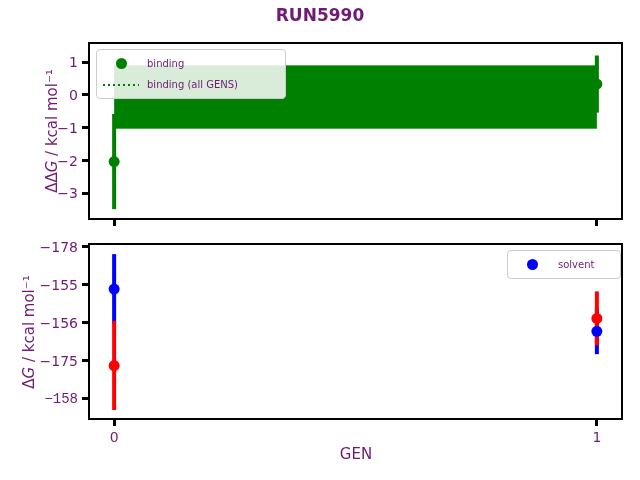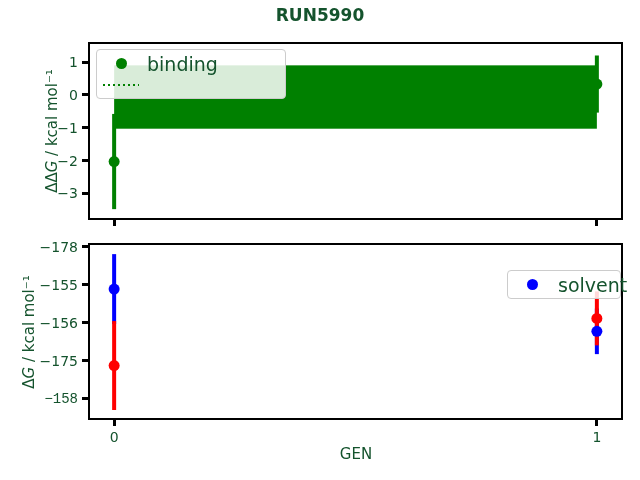--- a/index.html
+++ b/index.html
@@ -1,33 +1,33 @@
 <!DOCTYPE html>
 <html><head>
 <meta charset="utf-8">
 <style>
   html,body{margin:0;padding:0;background:#fff;}
   .fig{position:relative;width:640px;height:480px;background:#fff;
-       font-family:"DejaVu Sans","Liberation Sans",sans-serif;color:#14532d;overflow:hidden;}
+       font-family:"DejaVu Sans","Liberation Sans",sans-serif;color:#701a75;overflow:hidden;}
   .suptitle{position:absolute;left:320px;top:5px;transform:translateX(-50%);
             font-size:17px;font-weight:bold;white-space:nowrap;}
   .axes{position:absolute;border:2px solid #000;box-sizing:border-box;background:transparent;}
   #axes1{left:88px;top:42px;width:535px;height:178px;}
   #axes2{left:88px;top:243px;width:535px;height:177px;}
   .plot-svg{position:absolute;left:0;top:0;pointer-events:none;}
   .tick{position:absolute;background:#000;}
   .ticklabel{position:absolute;font-size:14px;line-height:1.3;}
   .yl{text-align:right;}
   .xl{text-align:center;}
   .axlabel{position:absolute;font-size:15px;white-space:nowrap;}
   .ylab{transform:translate(-50%,-50%) rotate(-90deg);}
   .xlab{transform:translate(-50%,-50%);}
   .ital{font-style:italic;}
   .legend{position:absolute;background:rgba(255,255,255,0.85);border:1px solid #ccc;
-          border-radius:4px;box-sizing:border-box;padding:3px 6px 3px 6px;font-size:19px;}
+          border-radius:4px;box-sizing:border-box;padding:3px 6px 3px 6px;font-size:10px;}
   .lrow{display:flex;align-items:center;height:21px;}
   .lmark{width:36px;display:flex;justify-content:center;align-items:center;flex:0 0 36px;}
   .ldot{width:11px;height:11px;border-radius:50%;display:inline-block;}
   .lline{width:38px;height:2px;display:inline-block;}
   .ltext{margin-left:8px;white-space:nowrap;}
 </style>
 </head>
 <body>
 
 <div class="fig" id="fig">
@@ -68,24 +68,25 @@
     <div class="lrow">
       <span class="lmark">
           <span class="ldot" style="background: rgb(0, 128, 0);"></span>
         </span>
       <span class="ltext">binding</span>
     </div>
     <div class="lrow">
       <span class="lmark">
           <span class="lline" style="background-image: repeating-linear-gradient(90deg, rgb(0, 128, 0) 0px, rgb(0, 128, 0) 2px, transparent 2px, transparent 5px);"></span>
         </span>
+      <span class="ltext">binding (all GENS)</span>
     </div>
   </div>
 
-  <div class="legend" style="left:507px;top:250px;width:114px;margin-top:20px;">
+  <div class="legend" style="left:507px;top:250px;width:114px;">
     <div class="lrow">
       <span class="lmark">
           <span class="ldot" style="background: rgb(0, 0, 255);"></span>
         </span>
       <span class="ltext">solvent</span>
     </div>
   </div>
 
 <div class="tick" style="left: 82px; top: 60.5566px; width: 6px; height: 3px;"></div>
     <div class="ticklabel yl" style="left: 22px; top: 53.0566px; width: 56px;">1</div>

